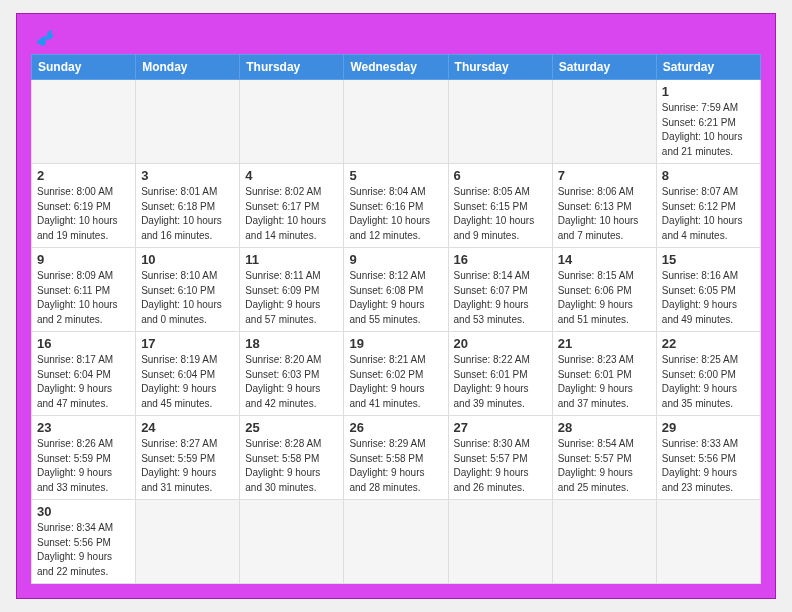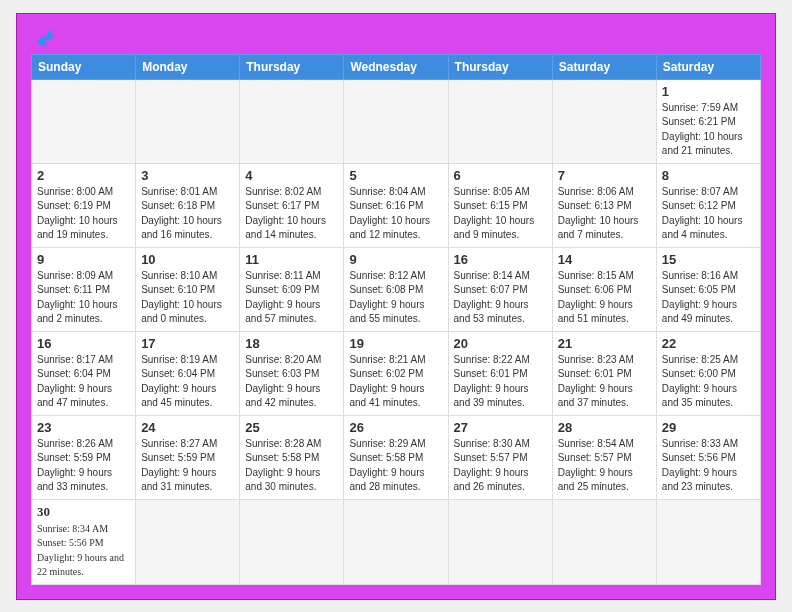--- a/index.html
+++ b/index.html
@@ -91,21 +91,20 @@
       display: block;
       margin-bottom: 2px;
     }
     .day-info {
       font-size: 10px;
       line-height: 1.45;
       color: #333;
     }
     .last-row td {
       height: 60px;
-      font-family: Liberation Serif, serif;
     }
   </style>
 </head>
 <body>
 
 <div class="calendar-container">
   <div class="header-area">
     <div class="logo-area">
       <div class="logo-text">
         <span></span>

